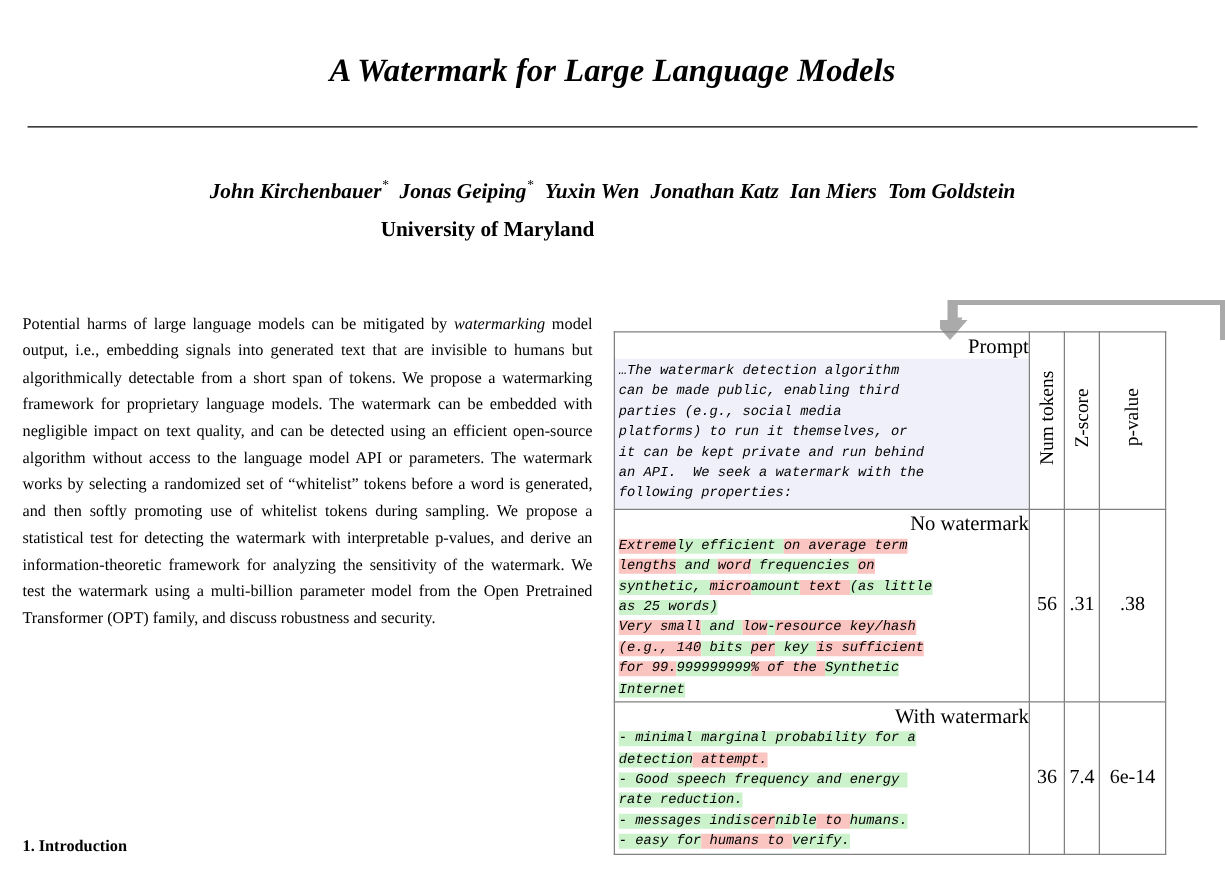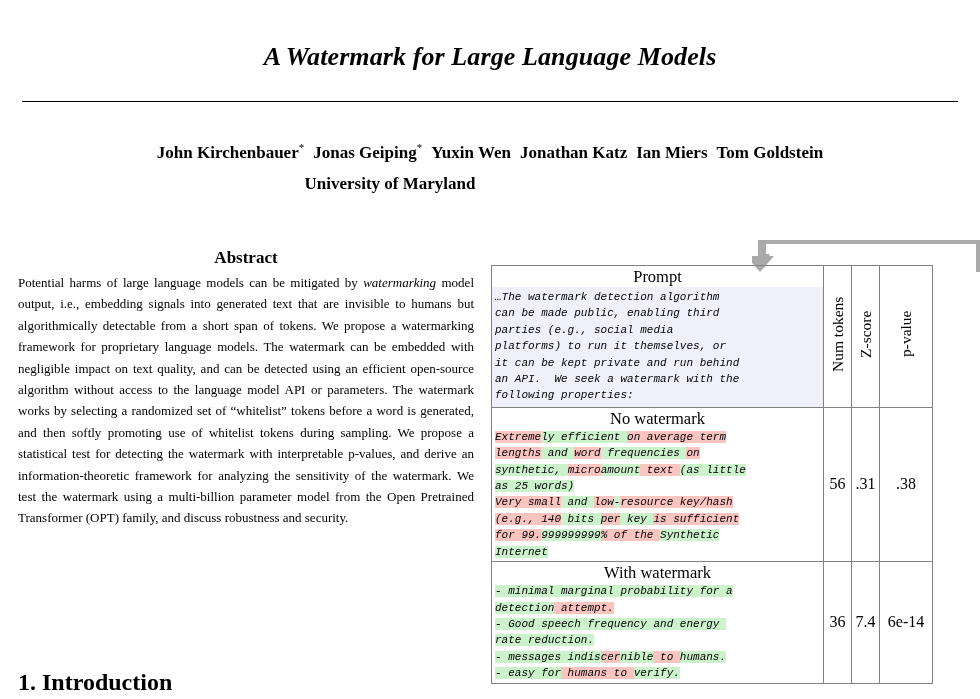--- a/index.html
+++ b/index.html
@@ -44,21 +44,21 @@
   }
   .authors {
     position: absolute;
     left: 0;
     top: 143px;
     width: 980px;
     text-align: center;
     font-size: 17px;
     font-weight: bold;
   }
-  .authors .au { white-space: nowrap; }
+  .authors .au { white-space: nowrap; font-style: italic; }
   .authors .sep { display: inline-block; width: 9px; }
   .authors sup {
     font-size: 11px;
     font-weight: normal;
     vertical-align: super;
     line-height: 0;
   }
   .affil {
     position: absolute;
     left: 0;
@@ -88,21 +88,21 @@
     text-align: justify;
     text-justify: inter-word;
     margin: 0;
     hyphens: none;
   }
   .abstract-body i { font-style: italic; }
   .section-head {
     position: absolute;
     left: 18px;
     top: 669px;
-    font-size: 24px;
+    font-size: 13px;
     font-weight: bold;
   }
 
   
   .callout {
     position: absolute;
     left: 752px;
     top: 238px;
     width: 228px;
     height: 36px;
@@ -135,21 +135,21 @@
   td.numcell {
     text-align: center;
     font-size: 16px;
     font-family: "Liberation Serif", "DejaVu Serif", serif;
   }
   td.c-num  { width: 27px; }
   td.c-z    { width: 27px; text-align: center; }
   td.c-p    { width: 52px; }
 
   .cell-head {
-    text-align: center;
+    text-align: right;
     font-size: 16.5px;
     font-family: "Liberation Serif", "DejaVu Serif", serif;
     line-height: 19px;
     padding: 1px 0 1px 0;
   }
   .mono {
     font-family: "Liberation Mono", "DejaVu Sans Mono", monospace;
     font-size: 11px;
     line-height: 16.4px;
     white-space: pre-wrap;
@@ -191,21 +191,20 @@
 
   <div class="rule"></div>
 
   <div class="authors">
     <span class="au"><span>John Kirchenbauer</span><sup>*</sup></span><span class="sep"></span><span class="au"><span>Jonas Geiping</span><sup>*</sup></span><span class="sep"></span><span class="au">Yuxin Wen</span><span class="sep"></span><span class="au">Jonathan Katz</span><span class="sep"></span><span class="au">Ian Miers</span><span class="sep"></span><span class="au">Tom Goldstein</span>
   </div>
 
   <div class="affil">University of Maryland</div>
 
   <div class="col-left">
-    <div class="abstract-head">Abstract</div>
     <p class="abstract-body"><span>Potential harms of large language models can be mitigated by </span><i>watermarking</i><span> model output, i.e., embedding signals into generated text that are invisible to humans but algorithmically detectable from a short span of tokens. We propose a watermarking framework for proprietary language models. The watermark can be embedded with negligible impact on text quality, and can be detected using an efficient open-source algorithm without access to the language model API or parameters. The watermark works by selecting a randomized set of “whitelist” tokens before a word is generated, and then softly promoting use of whitelist tokens during sampling. We propose a statistical test for detecting the watermark with interpretable p-values, and derive an information-theoretic framework for analyzing the sensitivity of the watermark. We test the watermark using a multi-billion parameter model from the Open Pretrained Transformer (OPT) family, and discuss robustness and security.</span></p>
   </div>
 
   <div class="section-head">1. Introduction</div>
 
   <svg class="callout" viewBox="0 0 228 36" width="228" height="36">
     <path d="M 226 2 L 226 6 L 12 6 L 12 18 L 20 18 L 6 34 L -8 18 L 4 18 L 4 2 Z" transform="translate(2,0)" fill="#aaaaaa"></path>
     <rect x="10" y="2" width="218" height="4" fill="#aaaaaa"></rect>
     <rect x="224" y="2" width="4" height="32" fill="#aaaaaa"></rect>
     <rect x="10" y="2" width="4" height="14" fill="#aaaaaa"></rect>

